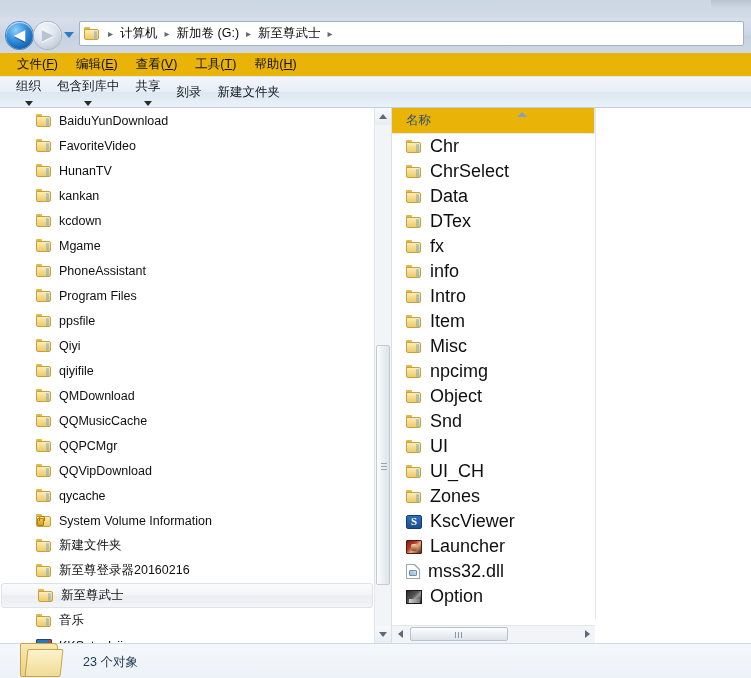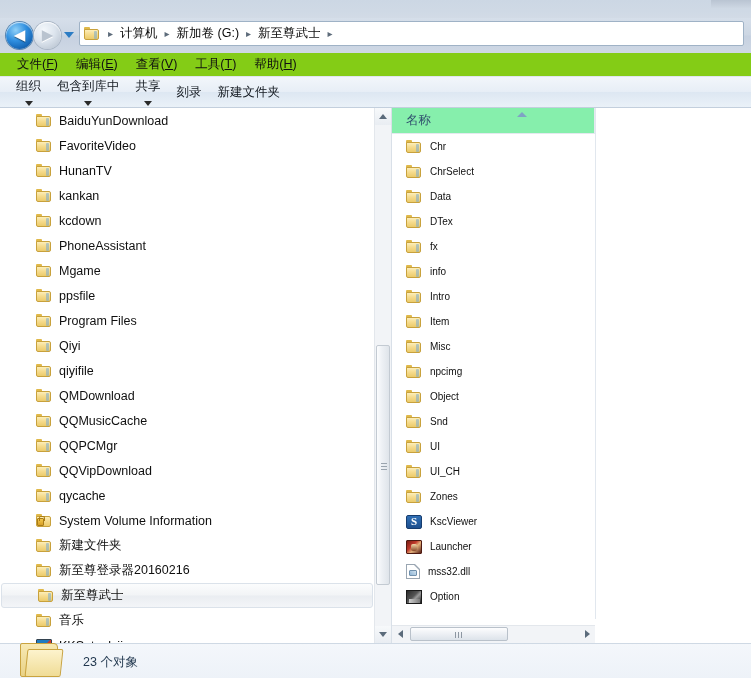--- a/index.html
+++ b/index.html
@@ -64,21 +64,21 @@
   .crumb{
     font-size:12.5px;color:#0b0b0b;padding:2px 2px;white-space:nowrap;
   }
   .crumb-sep{
     color:#5d6b7a;font-size:10px;padding:0 5px;user-select:none;
   }
 
   
   .menubar{
     position:absolute;left:0;top:53px;width:751px;height:24px;
-    background:#84cc16;border-bottom:1px solid #dfe6ee;
+    background:#eab308;border-bottom:1px solid #dfe6ee;
     display:flex;align-items:center;padding-left:8px;box-sizing:border-box;
   }
   .menuitem{font-size:12.5px;color:#101010;padding:2px 9px;white-space:nowrap;}
   .menuitem u{text-decoration:underline;}
 
   
   .toolbar{
     position:absolute;left:0;top:77px;width:751px;height:31px;
     background:linear-gradient(to bottom,#f2f6fb 0%,#e7eef6 50%,#dde7f2 51%,#eaf1f8 100%);
     border-bottom:1px solid #c3cfdd;
@@ -213,33 +213,33 @@
 
   
   .filepane{
     position:absolute;left:391px;top:0;width:360px;height:535px;
     background:#ffffff;border-left:1px solid #d9e0e8;
   }
   .colhdr{
     position:absolute;left:0;top:0;width:203px;height:26px;
     border-bottom:1px solid #e4e9ef;border-right:1px solid #e4e9ef;
     display:flex;align-items:center;padding-left:14px;box-sizing:border-box;
-    background:#86efac;
+    background:#eab308;
   }
   .colhdr .t{font-size:12.5px;color:#30506e;}
   .sortmark{
     position:absolute;left:125px;top:4px;width:0;height:0;
     border-left:5px solid transparent;border-right:5px solid transparent;
     border-bottom:5px solid #7fa3c4;
   }
   .filelist{position:absolute;left:0;top:26px;width:203px;height:485px;overflow:hidden;}
   .frow{
     height:25px;display:flex;align-items:center;padding-left:14px;box-sizing:border-box;
   }
-  .frow .label{font-size:10px;color:#0f0f0f;margin-left:8px;white-space:nowrap;}
+  .frow .label{font-size:18px;color:#0f0f0f;margin-left:8px;white-space:nowrap;}
   .pane-divider{
     position:absolute;left:203px;top:0;width:1px;height:511px;background:#e1e7ee;
   }
 
   
   .hscroll{
     position:absolute;left:0;bottom:0;width:203px;height:17px;
     background:#f2f4f7;border-top:1px solid #e3e7ec;
   }
   .hs-btn{position:absolute;top:0;width:16px;height:16px;display:flex;align-items:center;justify-content:center;}
@@ -387,45 +387,45 @@
               <span class="spine"></span>
             </span>
             <span class="label">kcdown</span>
           </div>
           <div class="node">
             <span class="ficon">
               <span class="tab"></span>
               <span class="body"></span>
               <span class="spine"></span>
             </span>
+            <span class="label">Mgame</span>
+          </div>
+          <div class="node">
+            <span class="ficon">
+              <span class="tab"></span>
+              <span class="body"></span>
+              <span class="spine"></span>
+            </span>
             <span class="label">PhoneAssistant</span>
           </div>
           <div class="node">
             <span class="ficon">
               <span class="tab"></span>
               <span class="body"></span>
               <span class="spine"></span>
             </span>
-            <span class="label">Mgame</span>
+            <span class="label">Program Files</span>
           </div>
           <div class="node">
             <span class="ficon">
               <span class="tab"></span>
               <span class="body"></span>
               <span class="spine"></span>
             </span>
             <span class="label">ppsfile</span>
-          </div>
-          <div class="node">
-            <span class="ficon">
-              <span class="tab"></span>
-              <span class="body"></span>
-              <span class="spine"></span>
-            </span>
-            <span class="label">Program Files</span>
           </div>
           <div class="node">
             <span class="ficon">
               <span class="tab"></span>
               <span class="body"></span>
               <span class="spine"></span>
             </span>
             <span class="label">Qiyi</span>
           </div>
           <div class="node">

